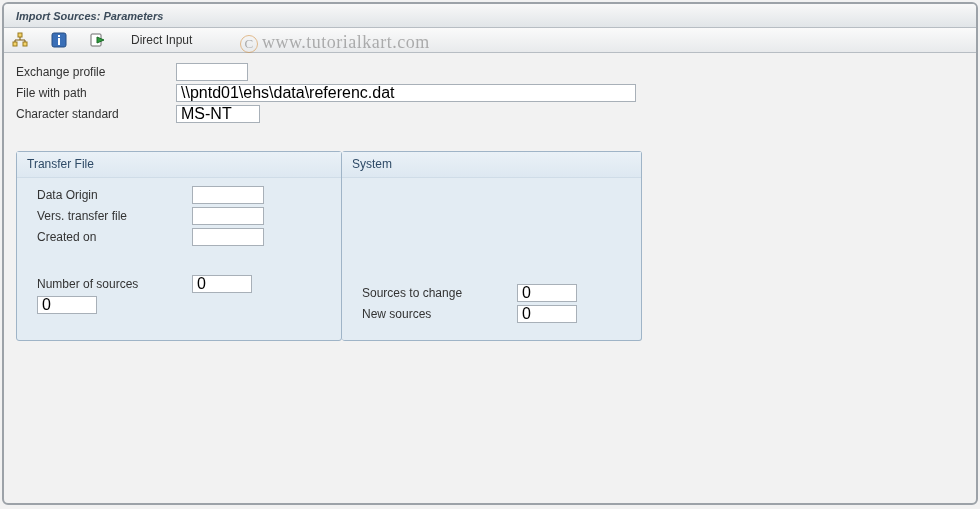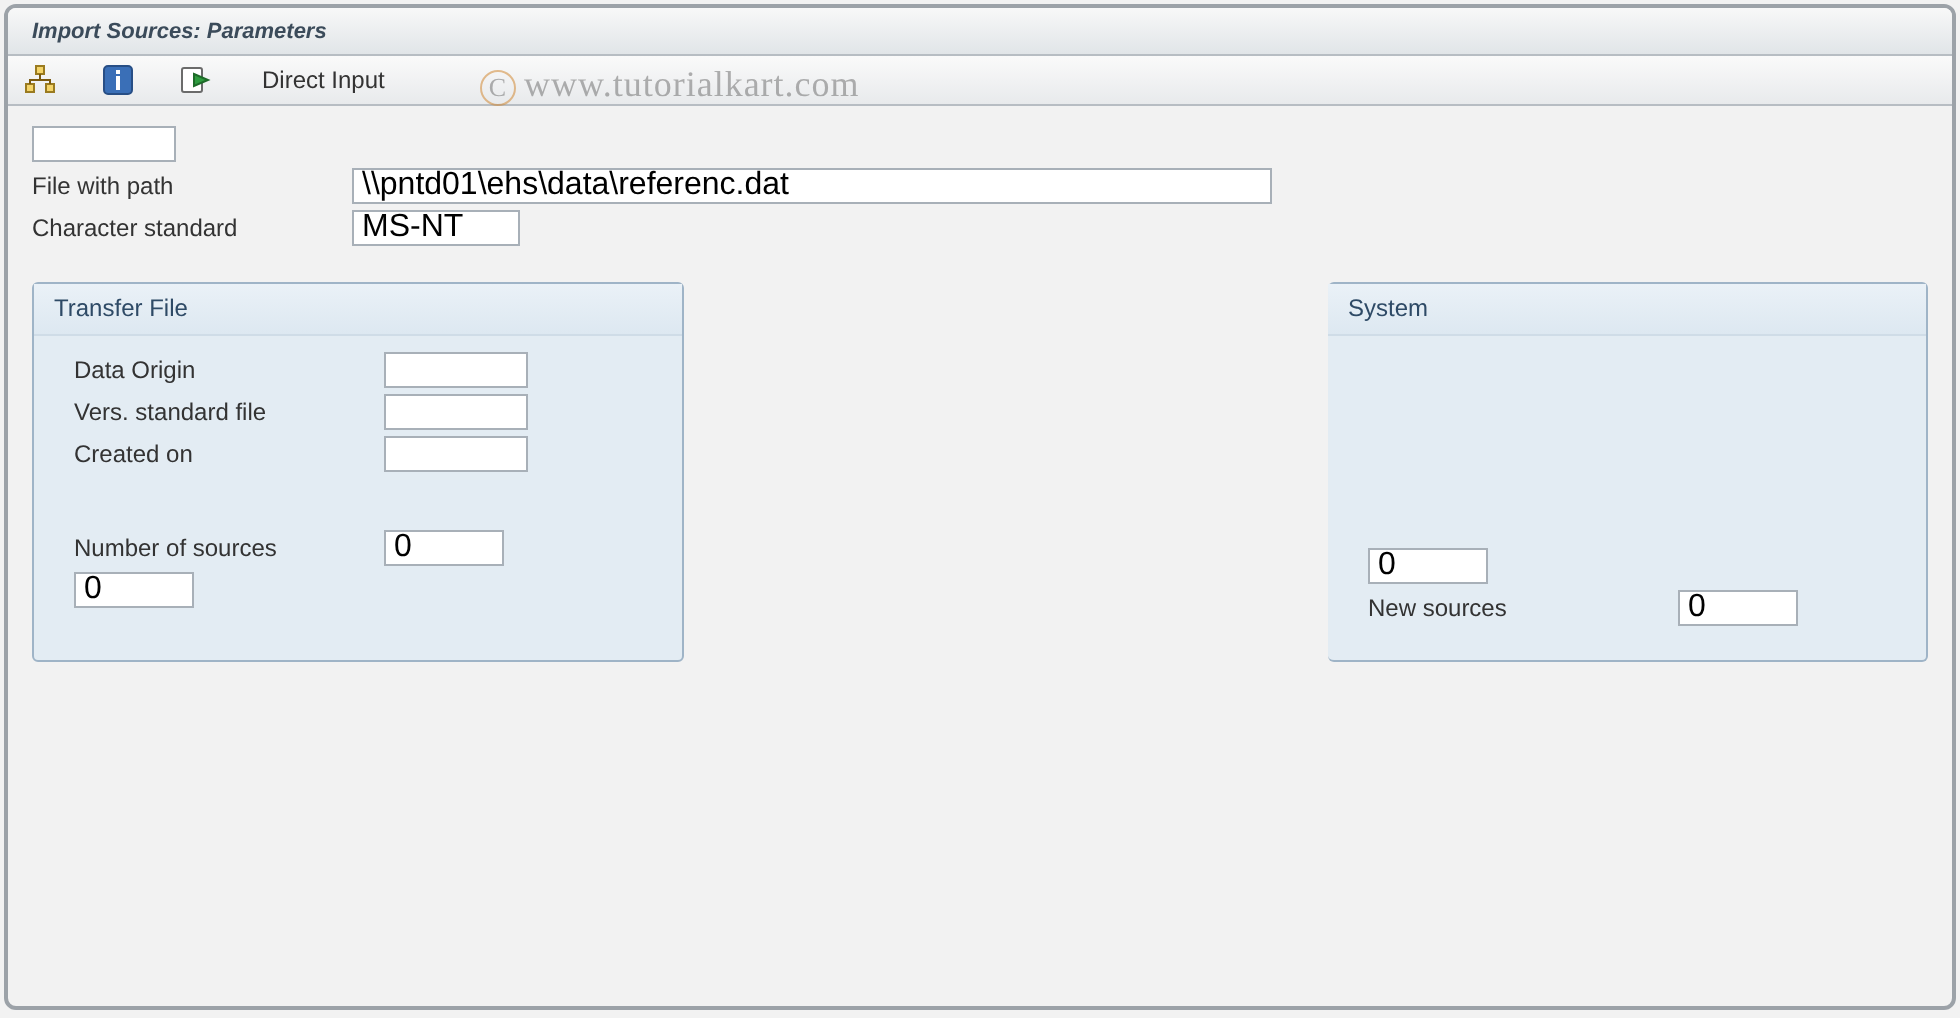--- a/index.html
+++ b/index.html
@@ -73,22 +73,21 @@
   }
   .inp-small  { width: 72px; }
   .inp-char   { width: 84px; }
   .inp-path   { width: 460px; }
   .inp-tf     { width: 72px; }
   .inp-num    { width: 60px; }
 
   .panel-row {
     display: flex;
     gap: 0;
-    margin-top: 18px;
-    justify-content: space-between;
+    margin-top: 28px;
   }
   .panel {
     background: #e3ecf3;
     border: 1px solid #9fb4c7;
     border-radius: 3px;
     padding: 0 0 12px 0;
   }
   .panel + .panel { margin-left: 0; }
   .panel-transfer { width: 326px; margin-right: 0; }
   .panel-system   { width: 300px; border-left: none;}
@@ -156,20 +155,21 @@
         <rect x="1" y="2" width="10" height="12" rx="1" fill="#fff" stroke="#6b6b6b"></rect>
         <path d="M7 5 L14 8 L7 11 Z" fill="#2e9b3e" stroke="#1e6b29"></path>
       </svg>
     </span>
     <span class="tb-label">Direct Input</span>
   </div>
 
   <div class="body-area">
 
     <div class="form-row">
+      <label>Exchange profile</label>
       <input class="text-input inp-small" value="" style="">
     </div>
     <div class="form-row">
       <label>File with path</label>
       <input class="text-input inp-path" value="\\pntd01\ehs\data\referenc.dat" style="">
     </div>
     <div class="form-row">
       <label>Character standard</label>
       <input class="text-input inp-char" value="MS-NT" style="">
     </div>
@@ -177,21 +177,21 @@
     <div class="panel-row">
 
       <div class="panel panel-transfer">
         <div class="panel-title">Transfer File</div>
         <div class="panel-body">
           <div class="form-row">
             <label>Data Origin</label>
             <input class="text-input inp-tf" value="" style="">
           </div>
           <div class="form-row">
-            <label>Vers. standard file</label>
+            <label>Vers. transfer file</label>
             <input class="text-input inp-tf" value="" style="">
           </div>
           <div class="form-row">
             <label>Created on</label>
             <input class="text-input inp-tf" value="" style="">
           </div>
           <div class="spacer-row"></div>
           <div class="form-row">
             <label>Number of sources</label>
             <input class="text-input inp-num" value="0" style="">
@@ -200,20 +200,21 @@
             <input class="text-input inp-num" value="0" style="">
           </div>
         </div>
       </div>
 
       <div class="panel panel-system">
         <div class="panel-title">System</div>
         <div class="panel-body">
           <div class="spacer-big"></div>
           <div class="form-row">
+            <label>Sources to change</label>
             <input class="text-input inp-num" value="0" style="">
           </div>
           <div class="form-row">
             <label>New sources</label>
             <input class="text-input inp-num" value="0" style="">
           </div>
         </div>
       </div>
 
     </div>

